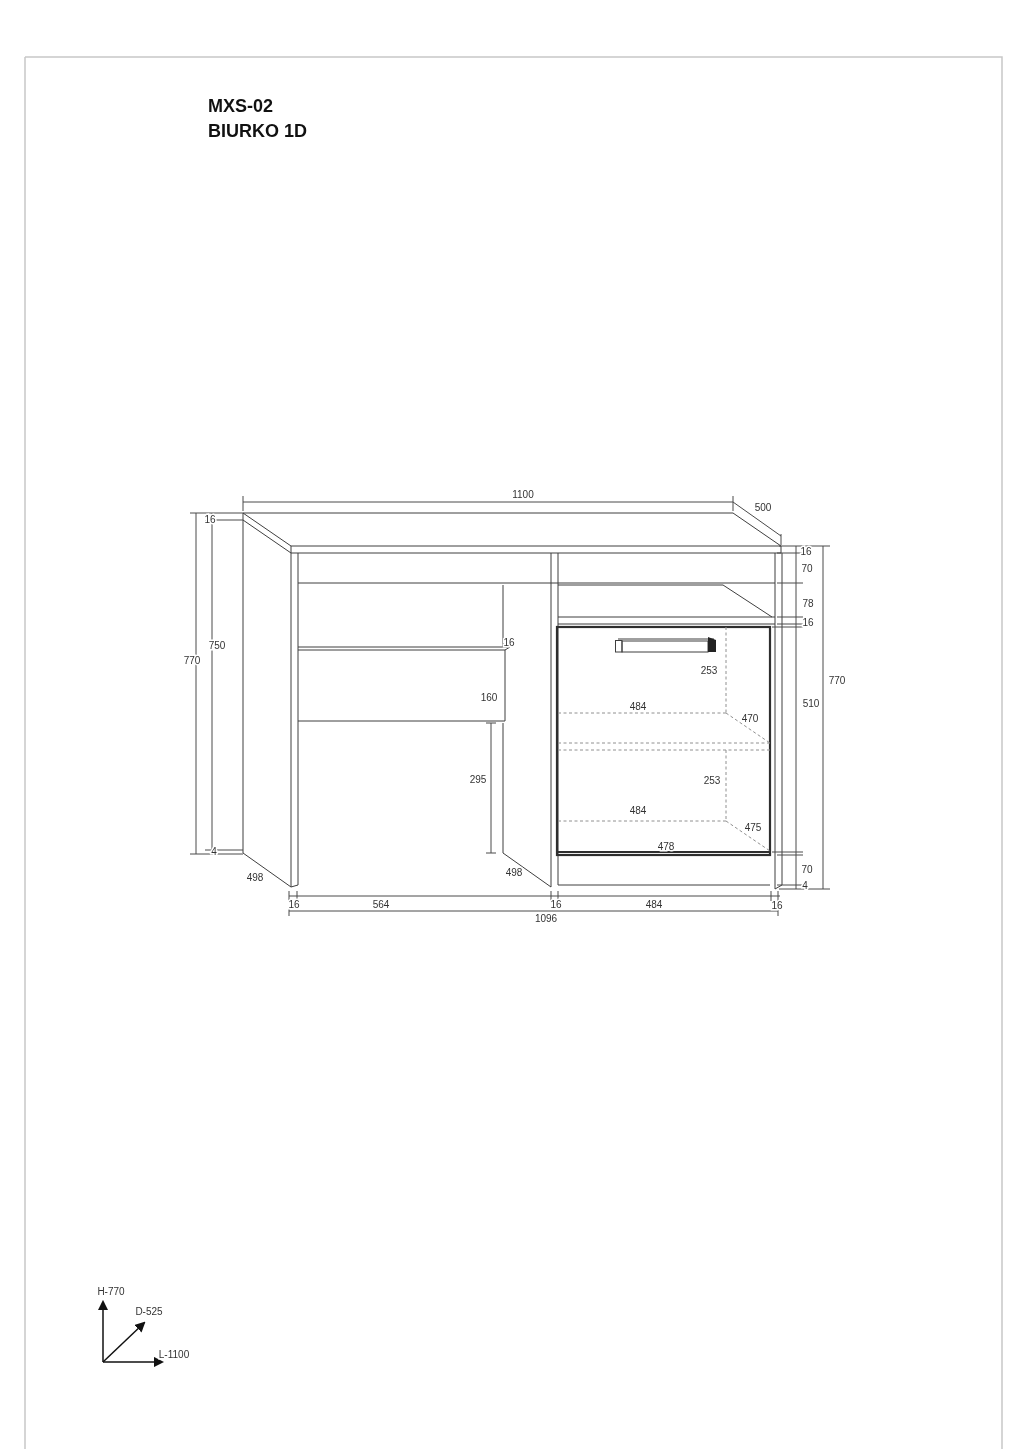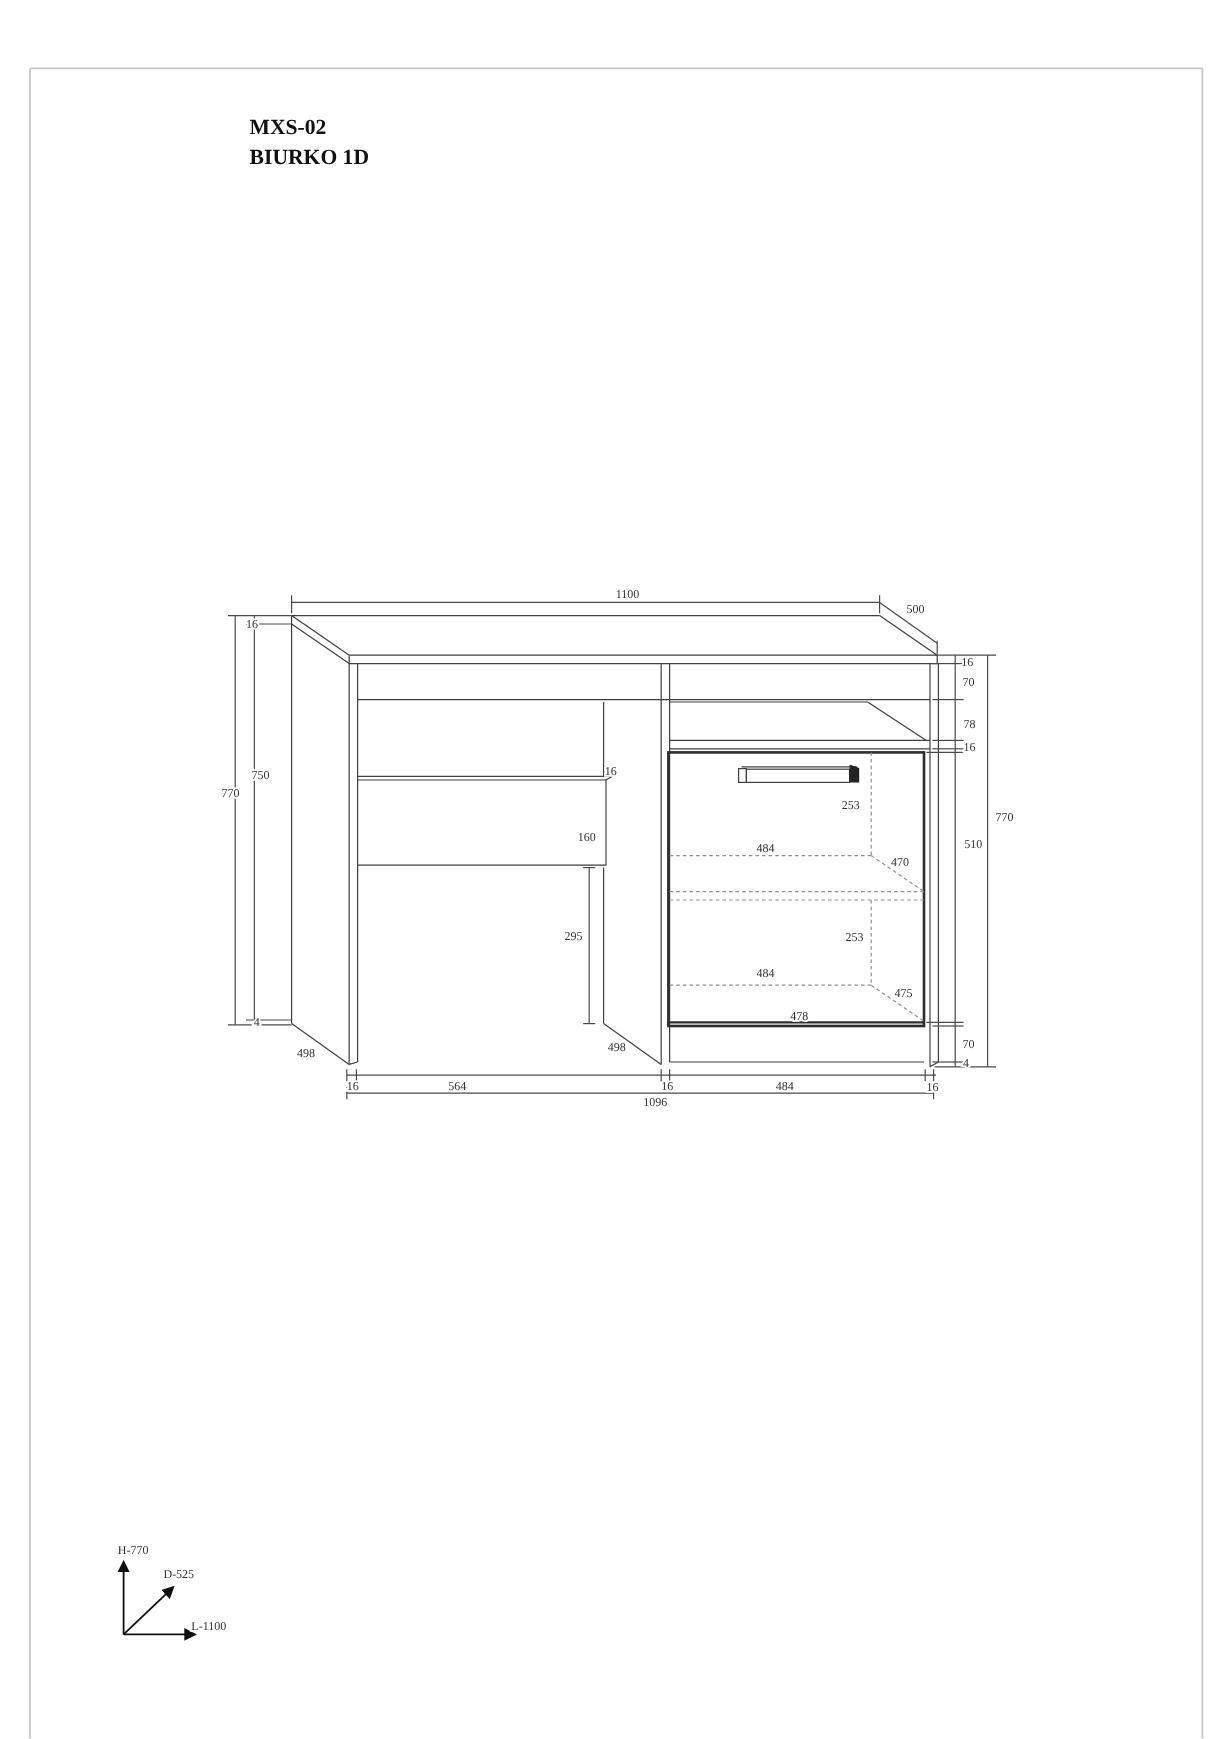--- a/index.html
+++ b/index.html
@@ -1,17 +1,17 @@
 <!DOCTYPE html>
 <html><head>
 <meta charset="utf-8">
 <style>
   html,body{margin:0;padding:0;background:#fff;}
   #canvas{position:relative;width:1024px;height:1449px;background:#ffffff;overflow:hidden;
-          font-family:Liberation Serif, serif;}
+          font-family:Liberation Sans, sans-serif;}
   svg{position:absolute;left:0;top:0;}
   .ln{stroke:#3f3f3f;stroke-width:1;fill:none;}
   .ln-bold{stroke:#2e2e2e;stroke-width:2.2;fill:none;}
   .ln-med{stroke:#2e2e2e;stroke-width:2;fill:none;}
   .dash{stroke:#909090;stroke-width:1;fill:none;stroke-dasharray:3 2.5;}
   .dim{stroke:#4a4a4a;stroke-width:1;fill:none;}
   .sheet{stroke:#c8c8c8;stroke-width:1.5;fill:none;}
   text.dimlbl{font-size:10px;fill:#333;text-anchor:middle;
        paint-order:stroke;stroke:#ffffff;stroke-width:3px;}
   text.titlelbl{font-size:18px;font-weight:bold;fill:#111;}

